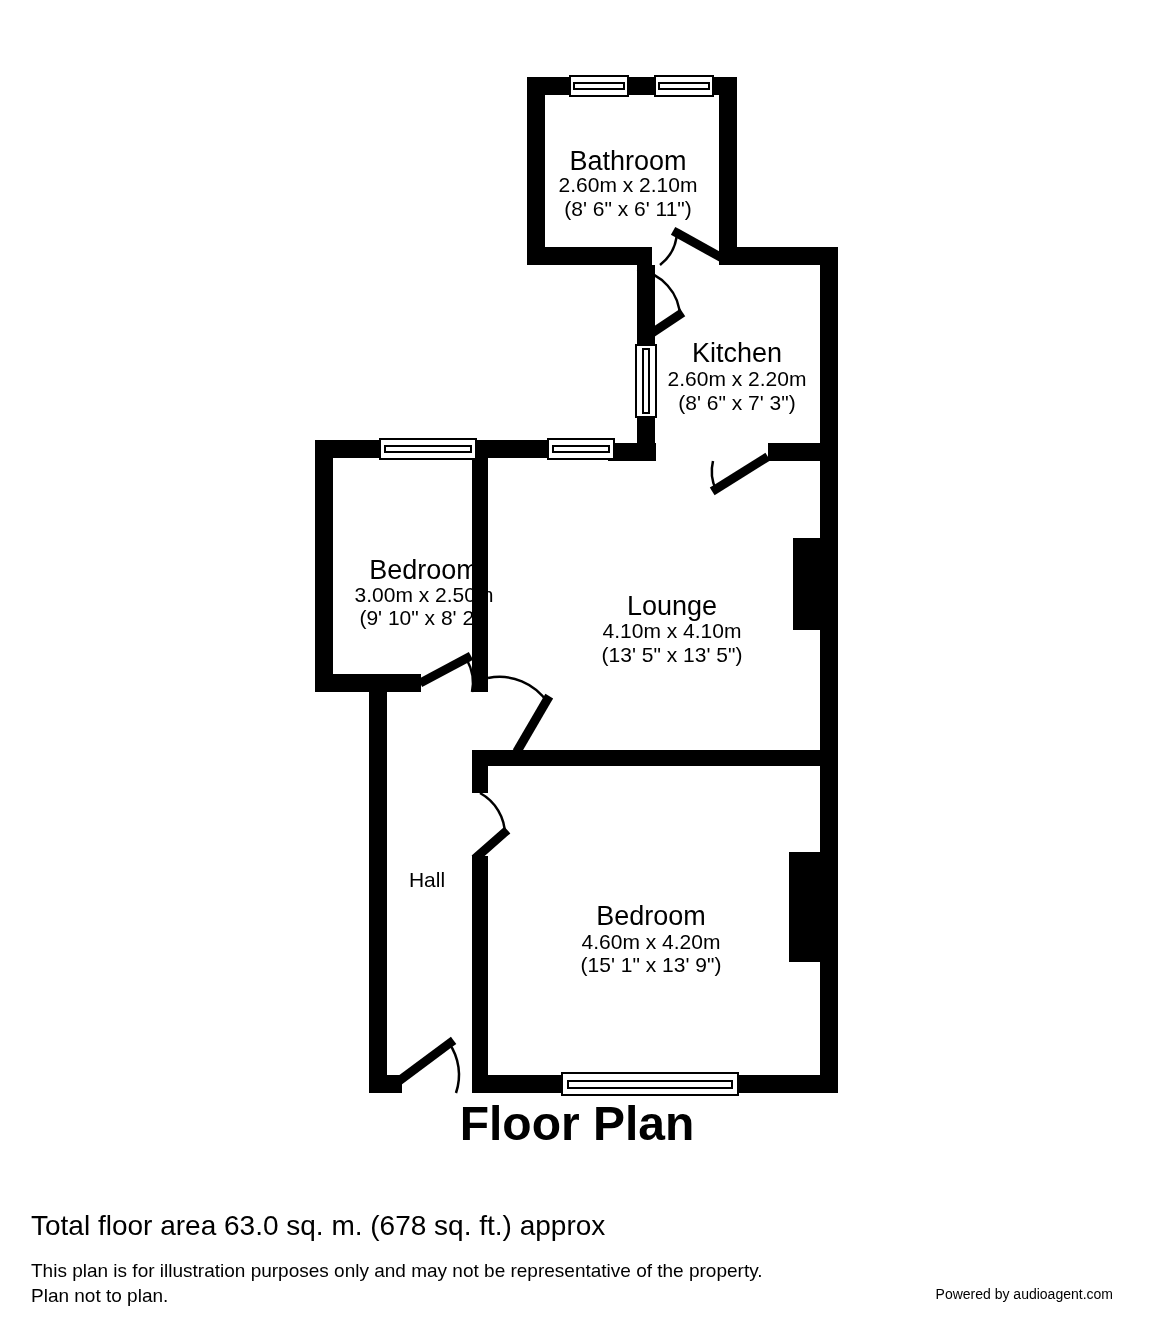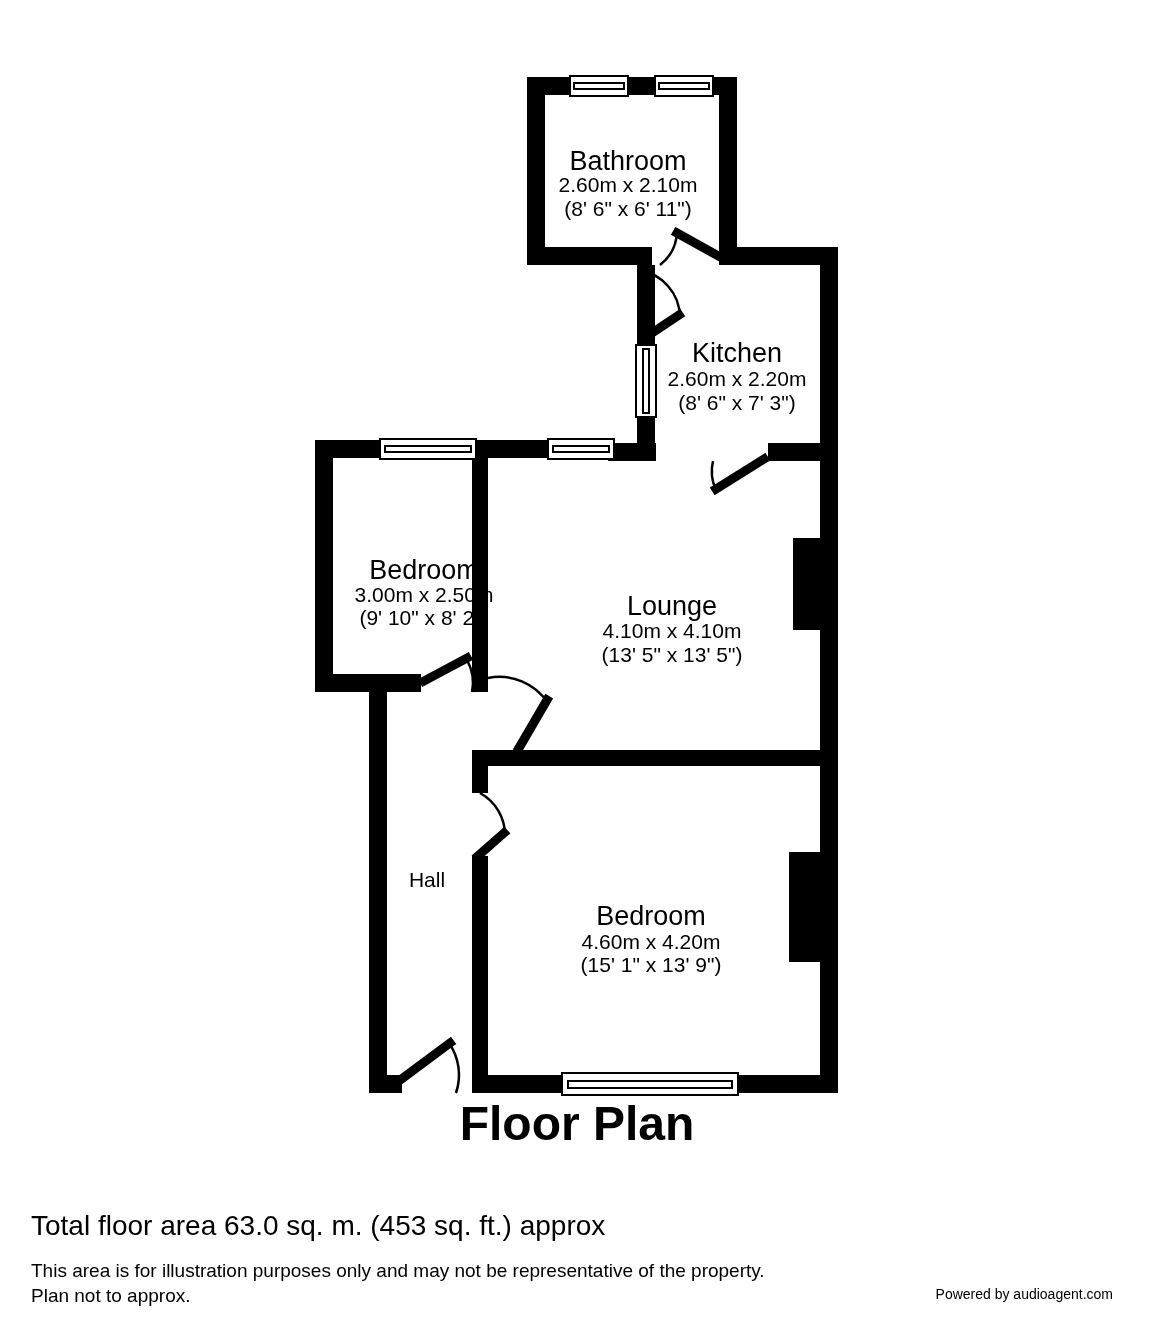--- a/index.html
+++ b/index.html
@@ -250,19 +250,19 @@
     </g>
 
   </g>
 
   <text class="plan-title" x="577" y="1140">Floor Plan</text>
 
 </svg>
 </div>
 
 <div class="footer">
-  <div class="total-area">Total floor area 63.0 sq. m. (453 sq. ft.) approx</div>
+  <div class="total-area">Total floor area 63.0 sq. m. (678 sq. ft.) approx</div>
   <div class="disclaimer">
-    <div>This area is for illustration purposes only and may not be representative of the property.</div>
-    <div>Plan not to approx.</div>
+    <div>This plan is for illustration purposes only and may not be representative of the property.</div>
+    <div>Plan not to plan.</div>
   </div>
   <div class="powered">Powered by audioagent.com</div>
 </div>
 
 </body></html>

